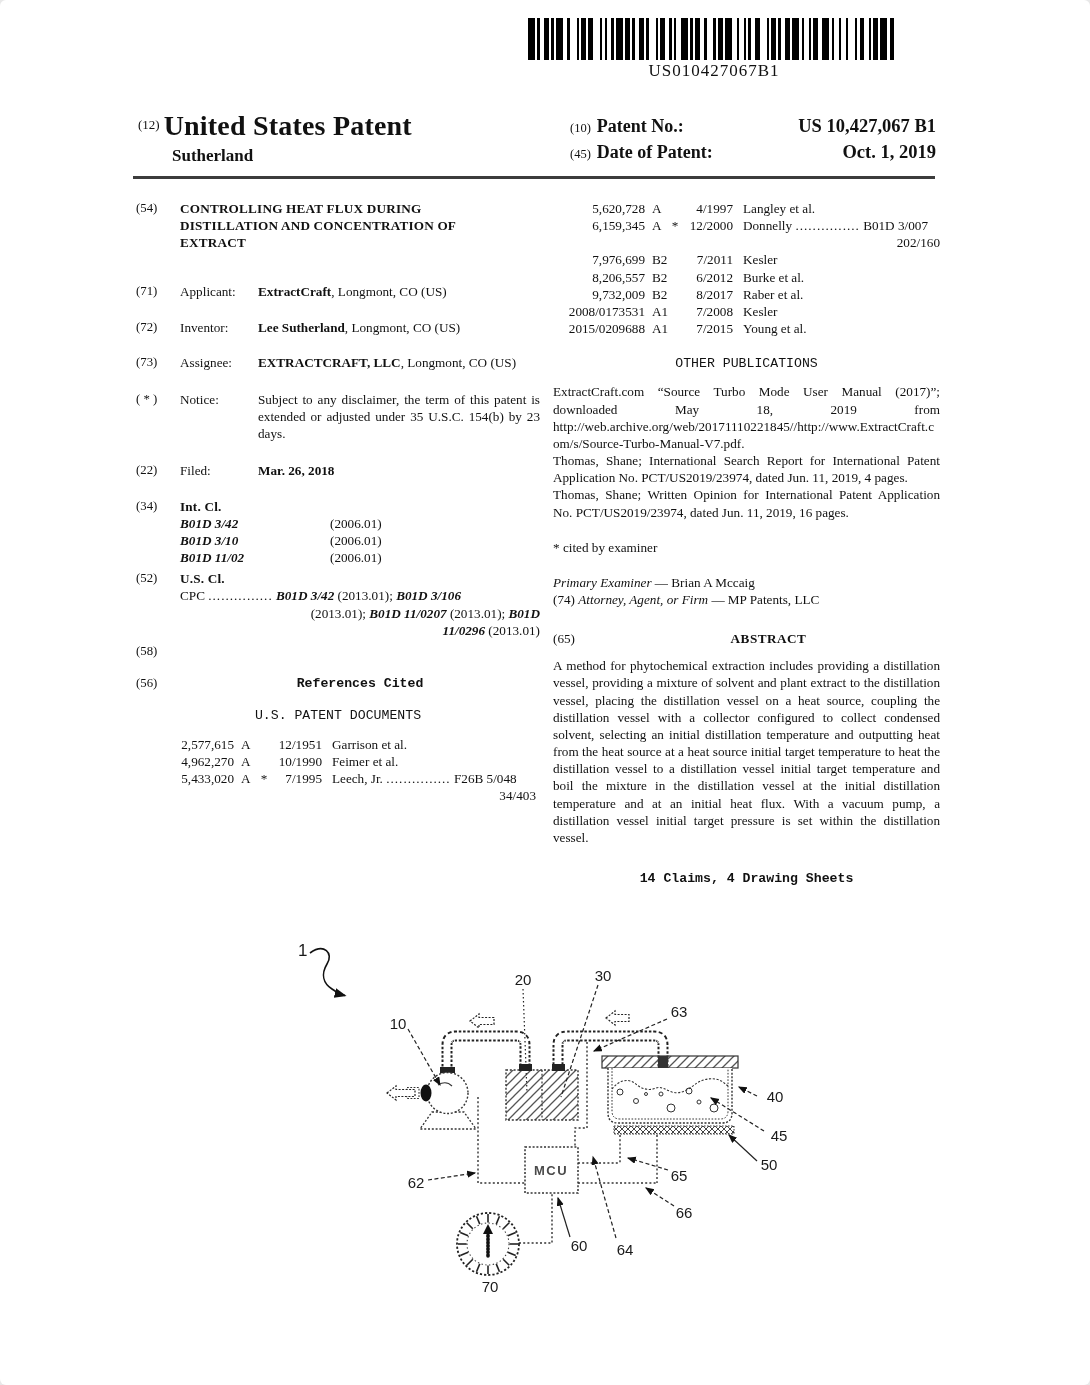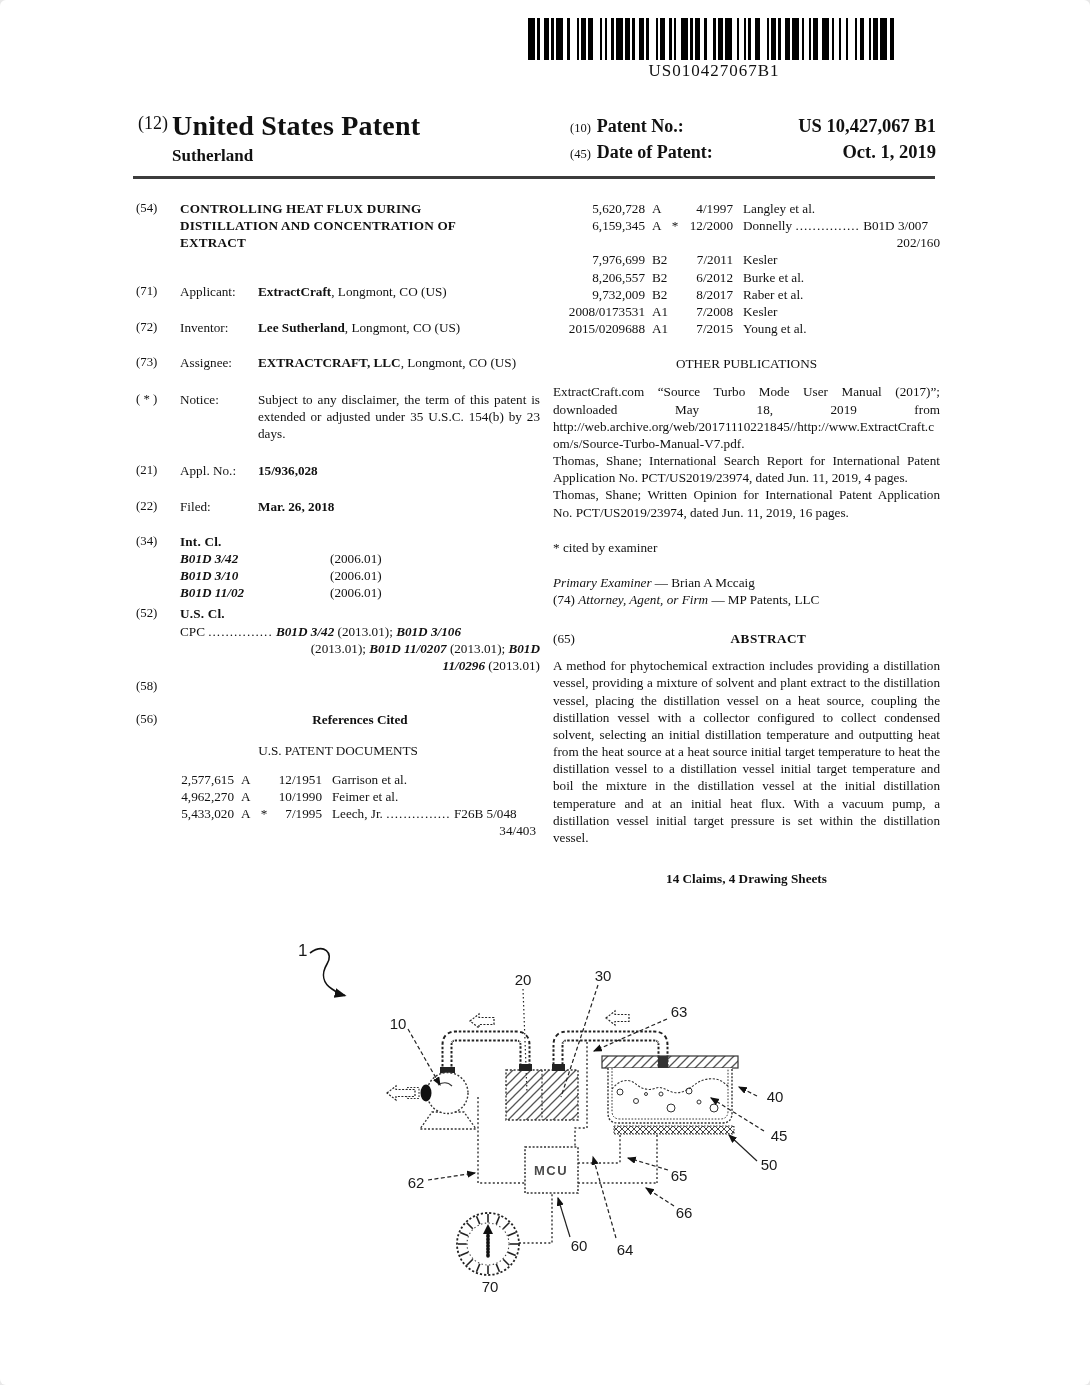--- a/index.html
+++ b/index.html
@@ -9,21 +9,21 @@
   
   .barcode{position:absolute;left:528px;top:18px;width:372px;height:42px;white-space:nowrap;overflow:hidden;font-size:0;}
   .barcode span{display:inline-block;height:100%;}
   .bc-bar{background:#000;}
   .bc-space{background:transparent;}
   .barcode-text{position:absolute;left:528px;top:61px;width:372px;text-align:center;
                 font-size:17px;letter-spacing:1px;}
 
   
   .hdr-left{position:absolute;left:138px;top:110px;}
-  .hdr-code{font-size:18px;vertical-align:6px;}
+  .hdr-code{font-size:13px;vertical-align:6px;}
   .hdr-title{font-size:28px;font-weight:bold;letter-spacing:.2px;}
   .hdr-surname{font-size:17px;font-weight:bold;margin:4px 0 0 34px;}
   .hdr-right{position:absolute;left:570px;top:116px;width:366px;}
   .hdr-row{display:flex;align-items:baseline;font-size:18px;font-weight:bold;margin-bottom:5px;}
   .hdr-row .code{font-size:12.5px;font-weight:normal;margin-right:6px;}
   .hdr-row .lbl{margin-right:auto;}
   .hdr-row .val{font-size:18.5px;text-align:right;}
   .rule{position:absolute;left:133px;top:176px;width:802px;height:3px;background:#3c3c3c;}
 
   
@@ -37,21 +37,21 @@
   .kv{display:grid;grid-template-columns:78px 1fr;}
   b.name{font-weight:bold;}
   .just{text-align:justify;}
 
   .intcl-row{display:grid;grid-template-columns:150px 1fr;}
   .bi{font-weight:bold;font-style:italic;}
   .cpcline{margin-left:0;}
   .r{text-align:right;}
   .dots{letter-spacing:1px;}
 
-  .center{text-align:center;}
+  .center{text-align:center;font-family:Liberation Mono, monospace;}
   .bold{font-weight:bold;}
   .smallcaps{font-size:13.2px;}
 
   .reftbl{margin-left:28px;margin-top:2px;}
   .refrow{display:grid;grid-template-columns:var(--numw,70px) 24px 12px 52px 1fr;}
   .refrow .num{text-align:right;}
   .refrow .kind{padding-left:7px;}
   .refrow .star{text-align:center;}
   .refrow .date{text-align:right;}
   .refrow .rest{padding-left:10px;white-space:nowrap;}
@@ -130,27 +130,20 @@
     </div>
 
     <div class="sec" style="margin-bottom:20px">
       <div class="scode">( * )</div>
       <div class="kv">
         <span>Notice:</span>
         <span class="just">Subject to any disclaimer, the term of this patent is extended or adjusted under 35 U.S.C. 154(b) by 23 days.</span>
       </div>
     </div>
 
-    <div class="sec" style="margin-bottom:18px">
-      <div class="scode">(21)</div>
-      <div class="kv">
-        <span>Appl. No.:</span>
-        <b class="name">15/936,028</b>
-      </div>
-    </div>
 
     <div class="sec" style="margin-bottom:18px">
       <div class="scode">(22)</div>
       <div class="kv">
         <span>Filed:</span>
         <b class="name">Mar. 26, 2018</b>
       </div>
     </div>
 
     <div class="sec" style="margin-bottom:4px">

